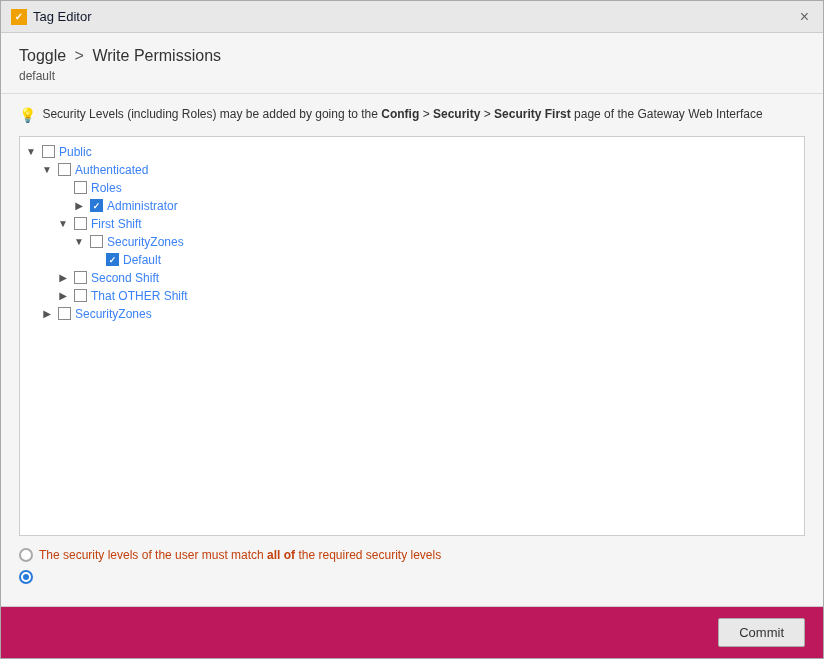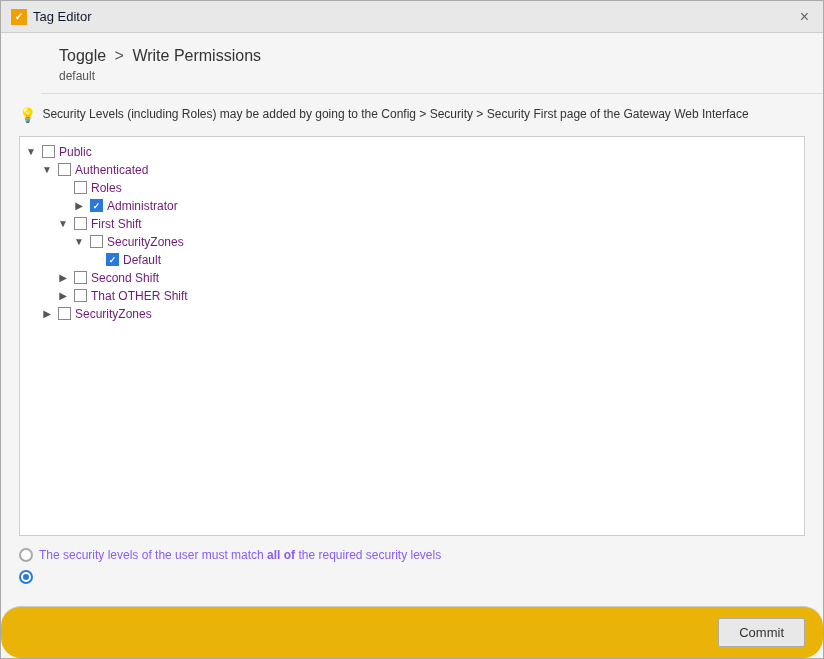--- a/index.html
+++ b/index.html
@@ -61,21 +61,20 @@
       color: #666;
       padding: 0 4px;
       line-height: 1;
     }
 
     .header-section {
       padding: 14px 18px 10px 18px;
       border-bottom: 1px solid #ddd;
       background: #f5f5f5;
       flex-shrink: 0;
-      margin-left: 40px;
     }
     .breadcrumb {
       font-size: 16px;
       color: #333;
       margin-bottom: 4px;
     }
     .breadcrumb span.arrow { color: #555; margin: 0 4px; }
     .subtitle {
       font-size: 12px;
       color: #555;
@@ -97,21 +96,21 @@
       font-size: 12px;
       color: #333;
       line-height: 1.4;
     }
     .info-icon {
       color: #e8c000;
       font-size: 14px;
       margin-top: 0px;
       flex-shrink: 0;
     }
-    .info-text strong { font-weight: normal; }
+    .info-text strong { font-weight: bold; }
 
     .tree-panel {
       border: 1px solid #ccc;
       background: #fff;
       flex: 1;
       overflow-y: auto;
       padding: 6px 4px;
       margin-bottom: 12px;
     }
 
@@ -157,35 +156,35 @@
     }
     .tree-checkbox.checked::after {
       content: '✓';
       color: white;
       font-size: 9px;
       font-weight: bold;
     }
 
     .tree-label {
       font-size: 12px;
-      color: #701a75;
+      color: #3b82f6;
     }
 
     .radio-section {
       display: flex;
       flex-direction: column;
       gap: 8px;
       margin-bottom: 10px;
     }
     .radio-row {
       display: flex;
       align-items: center;
       gap: 6px;
       font-size: 12px;
-      color: #8b5cf6;
+      color: #c2410c;
     }
     .radio-btn {
       width: 14px;
       height: 14px;
       border-radius: 50%;
       border: 2px solid #aaa;
       background: #fff;
       flex-shrink: 0;
       display: flex;
       align-items: center;
@@ -202,25 +201,24 @@
       border-radius: 50%;
       background: #2979d8;
     }
 
     .footer {
       border-top: 1px solid #ccc;
       padding: 10px 18px;
       display: flex;
       justify-content: flex-end;
       gap: 24px;
-      background: #eab308;
+      background: #be185d;
       flex-shrink: 0;
       height: 52px;
       align-items: center;
-      border-radius: 20px;
     }
     .footer-btn {
       padding: 6px 20px;
       font-size: 13px;
       cursor: pointer;
       border: 1px solid #aaa;
       background: #e8e8e8;
       color: #333;
       border-radius: 2px;
       min-width: 80px;

